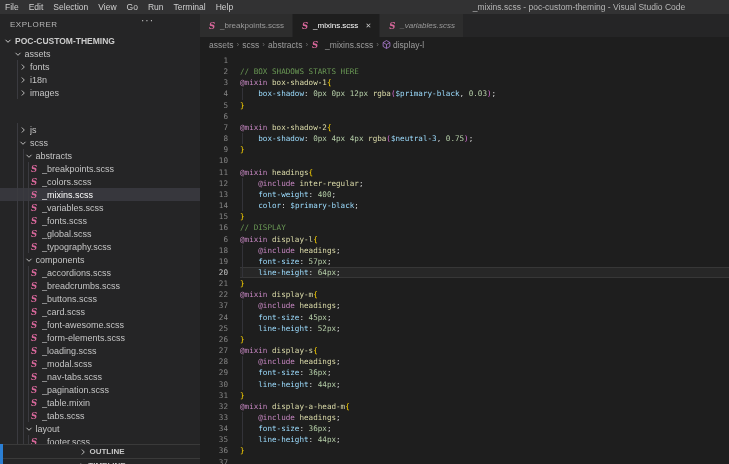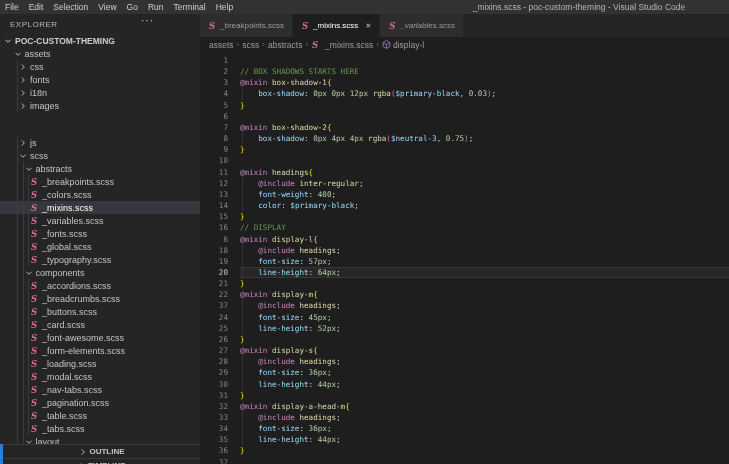--- a/index.html
+++ b/index.html
@@ -135,62 +135,53 @@
             </span>
             <span class="trow-label">assets</span>
           </div>
           <div class="trow" style="padding-left: 19px;">
             <span class="tguide" style="left: 17px;"></span>
             <span class="chev">
               <svg width="8" height="8" viewBox="0 0 8 8">
                 <path d="M2.8 1.5 L5.3 4 L2.8 6.5" fill="none" stroke="#bbbbbb" stroke-width="1"></path>
               </svg>
             </span>
-            <span class="trow-label">css</span>
+            <span class="trow-label">fonts</span>
           </div>
           <div class="trow" style="padding-left: 19px;">
             <span class="tguide" style="left: 17px;"></span>
             <span class="chev">
               <svg width="8" height="8" viewBox="0 0 8 8">
                 <path d="M2.8 1.5 L5.3 4 L2.8 6.5" fill="none" stroke="#bbbbbb" stroke-width="1"></path>
               </svg>
             </span>
-            <span class="trow-label">fonts</span>
+            <span class="trow-label">i18n</span>
           </div>
           <div class="trow" style="padding-left: 19px;">
             <span class="tguide" style="left: 17px;"></span>
             <span class="chev">
               <svg width="8" height="8" viewBox="0 0 8 8">
                 <path d="M2.8 1.5 L5.3 4 L2.8 6.5" fill="none" stroke="#bbbbbb" stroke-width="1"></path>
               </svg>
             </span>
-            <span class="trow-label">i18n</span>
+            <span class="trow-label">images</span>
+          </div>
+          <div class="trow" style="padding-left: 19px; margin-top: 24px;">
+            <span class="tguide" style="left: 17px;"></span>
+            <span class="chev">
+              <svg width="8" height="8" viewBox="0 0 8 8">
+                <path d="M2.8 1.5 L5.3 4 L2.8 6.5" fill="none" stroke="#bbbbbb" stroke-width="1"></path>
+              </svg>
+            </span>
+            <span class="trow-label">js</span>
           </div>
           <div class="trow" style="padding-left: 19px;">
             <span class="tguide" style="left: 17px;"></span>
             <span class="chev">
               <svg width="8" height="8" viewBox="0 0 8 8">
-                <path d="M2.8 1.5 L5.3 4 L2.8 6.5" fill="none" stroke="#bbbbbb" stroke-width="1"></path>
-              </svg>
-            </span>
-            <span class="trow-label">images</span>
-          </div>
-          <div class="trow" style="padding-left: 19px; margin-top: 24px;">
-            <span class="tguide" style="left: 17px;"></span>
-            <span class="chev">
-              <svg width="8" height="8" viewBox="0 0 8 8">
-                <path d="M2.8 1.5 L5.3 4 L2.8 6.5" fill="none" stroke="#bbbbbb" stroke-width="1"></path>
-              </svg>
-            </span>
-            <span class="trow-label">js</span>
-          </div>
-          <div class="trow" style="padding-left: 19px;">
-            <span class="tguide" style="left: 17px;"></span>
-            <span class="chev">
-              <svg width="8" height="8" viewBox="0 0 8 8">
                 <path d="M1.5 2.8 L4 5.3 L6.5 2.8" fill="none" stroke="#bbbbbb" stroke-width="1"></path>
               </svg>
             </span>
             <span class="trow-label">scss</span>
           </div>
           <div class="trow" style="padding-left: 24.5px;">
             <span class="tguide" style="left: 17px;"></span>
             <span class="tguide" style="left: 22.5px;"></span>
             <span class="chev">
               <svg width="8" height="8" viewBox="0 0 8 8">
@@ -326,21 +317,21 @@
             <span class="tguide" style="left: 22.5px;"></span>
             <span class="tguide" style="left: 28px;"></span>
             <span class="scss-icon">S</span>
             <span class="trow-label">_pagination.scss</span>
           </div>
           <div class="trow" style="padding-left: 30px;">
             <span class="tguide" style="left: 17px;"></span>
             <span class="tguide" style="left: 22.5px;"></span>
             <span class="tguide" style="left: 28px;"></span>
             <span class="scss-icon">S</span>
-            <span class="trow-label">_table.scss</span>
+            <span class="trow-label">_table.mixin</span>
           </div>
           <div class="trow" style="padding-left: 30px;">
             <span class="tguide" style="left: 17px;"></span>
             <span class="tguide" style="left: 22.5px;"></span>
             <span class="tguide" style="left: 28px;"></span>
             <span class="scss-icon">S</span>
             <span class="trow-label">_tabs.scss</span>
           </div>
           <div class="trow" style="padding-left: 24.5px; text-align: center;">
             <span class="tguide" style="left: 17px;"></span>

